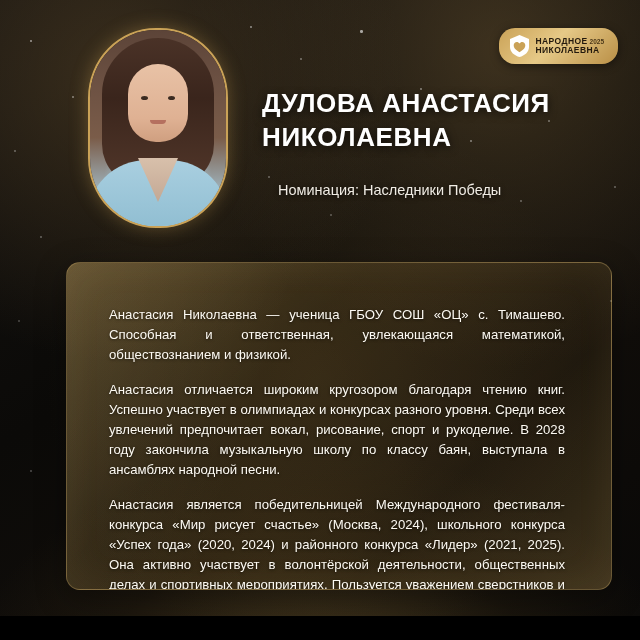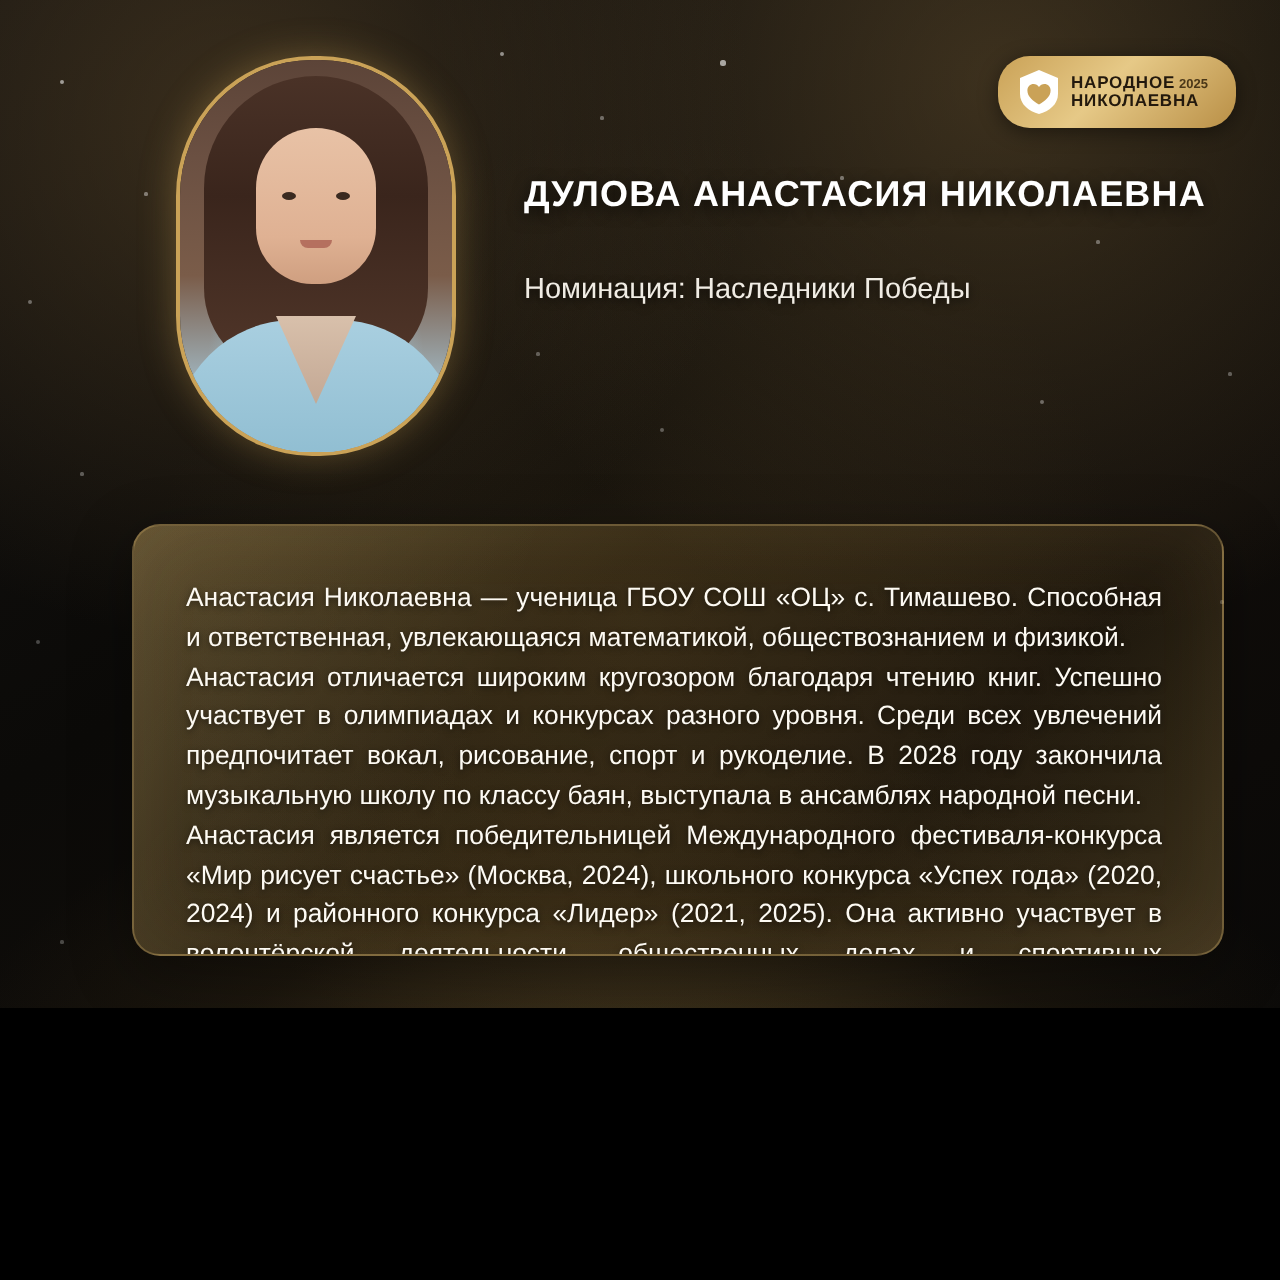--- a/index.html
+++ b/index.html
@@ -10,21 +10,21 @@
   body {
     width: 640px;
     height: 640px;
     overflow: hidden;
     font-family: "Liberation Sans", sans-serif;
   }
 
   .card {
     position: relative;
     width: 640px;
-    height: 504px;
+    height: 616px;
     background:
       radial-gradient(circle at 18% 12%, rgba(90,70,40,0.55) 0%, rgba(20,16,10,0.0) 38%),
       radial-gradient(circle at 78% 8%, rgba(120,95,55,0.45) 0%, rgba(20,16,10,0.0) 42%),
       radial-gradient(circle at 50% 62%, rgba(70,55,30,0.35) 0%, rgba(10,8,6,0.0) 55%),
       linear-gradient(150deg, #141210 0%, #0b0a08 45%, #100d0a 70%, #0a0908 100%);
     overflow: hidden;
   }
 
   
   .stars {
@@ -142,33 +142,33 @@
   }
 
   .header-text {
     flex: 1 1 auto;
     padding-left: 34px;
     padding-top: 58px;
     min-width: 0;
   }
   .person-name {
     color: #ffffff;
-    font-size: 18px;
+    font-size: 26px;
     font-weight: bold;
     letter-spacing: .6px;
     line-height: 1.32;
     text-transform: uppercase;
     text-shadow: 0 2px 8px rgba(0,0,0,.7);
     margin: 0 0 26px 0;
   }
   .nomination {
     color: #f0ece4;
     font-size: 14.5px;
     line-height: 1.3;
-    margin: 0;
+    margin: 16px;
     text-shadow: 0 1px 5px rgba(0,0,0,.7);
   }
 
   
   .logo-badge {
     position: absolute;
     right: 22px;
     top: 28px;
     display: flex;
     align-items: center;
@@ -239,21 +239,21 @@
   }
   .bio {
     position: relative;
     color: #fdfaf3;
     font-size: 13.2px;
     line-height: 1.5;
     text-align: justify;
     text-shadow: 0 1px 3px rgba(0,0,0,.55);
   }
   .bio p {
-    margin: 0;
+    margin: 16px;
   }
 </style>
 </head>
 <body>
 
 <div class="card">
 
   <div class="stars">
     <i style="left:30px;top:40px;width:2px;height:2px;"></i>
     <i style="left:72px;top:96px;width:1.5px;height:1.5px;opacity:.4;"></i>

